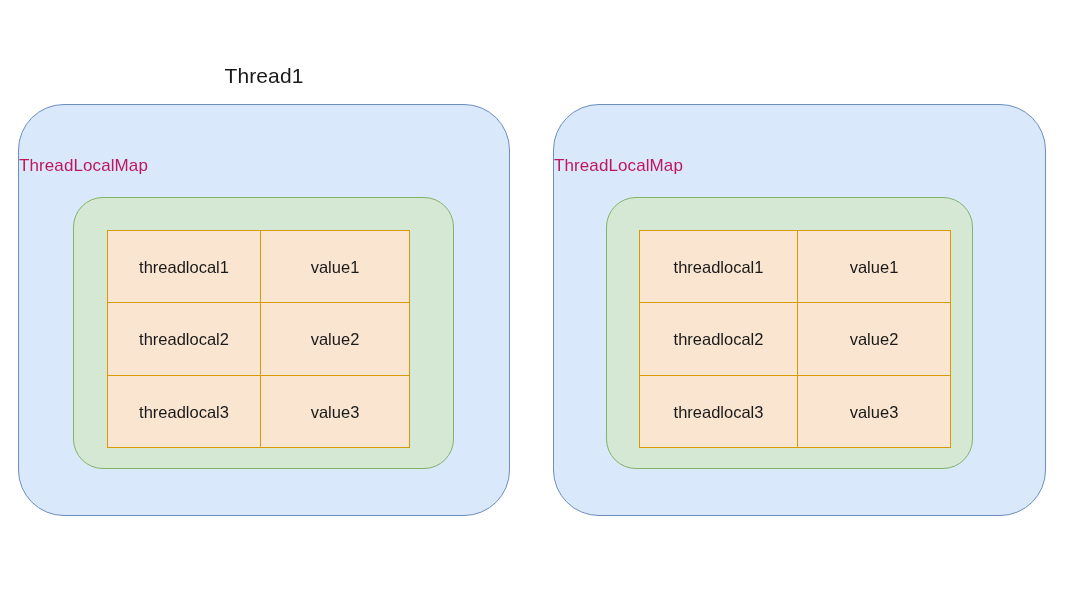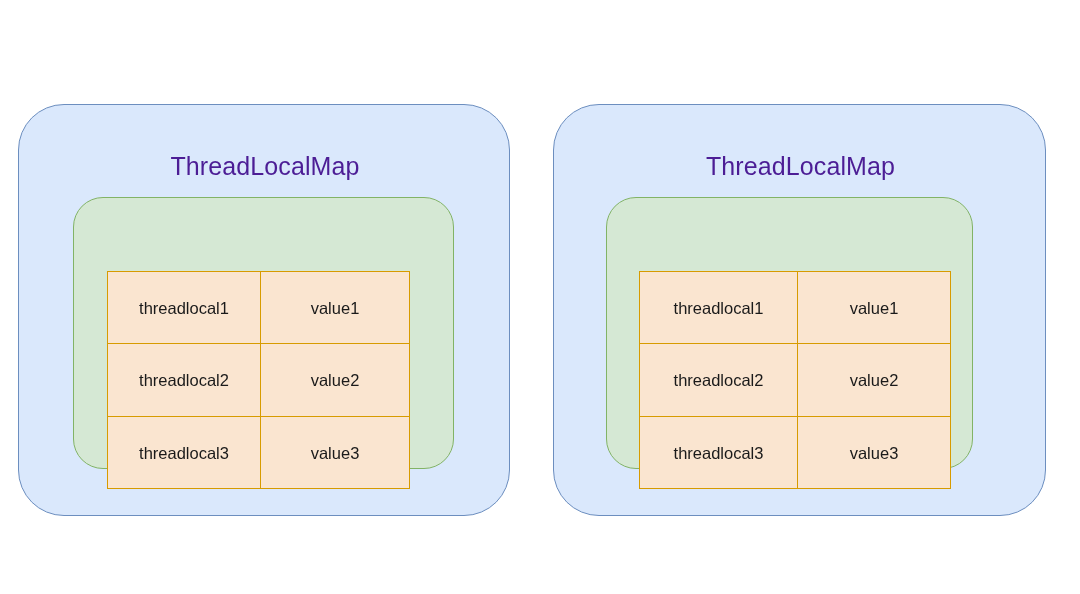--- a/index.html
+++ b/index.html
@@ -46,37 +46,36 @@
   .map-box {
     position: absolute;
     box-sizing: border-box;
     background: #d5e8d4;
     border: 1.6px solid #82b366;
     border-radius: 30px;
   }
 
   .map-title {
     position: absolute;
-    text-align: center;
-    font-size: 25px;
+    text-align: left;
+    font-size: 17px;
     line-height: 26px;
     letter-spacing: 0.1px;
-    color: #4c1d95;
+    color: #be185d;
     white-space: nowrap;
   }
 
   
   .entry-table {
     position: absolute;
     box-sizing: border-box;
     border-collapse: collapse;
     table-layout: fixed;
     background: #fae5d0;
     border: 1.6px solid #d79b00;
-    margin-top: 41px;
   }
   .entry-table td {
     box-sizing: border-box;
     border: 1.2px solid #d79b00;
     background: #fae5d0;
     font-size: 16.5px;
     line-height: 20px;
     color: #1a1a1a;
     text-align: center;
     vertical-align: middle;
@@ -84,20 +83,21 @@
     white-space: nowrap;
   }
   .entry-table td.key-cell { }
   .entry-table td.value-cell { }
 </style>
 </head>
 <body>
 
 <div id="canvas">
 
+  <div class="thread-title" style="left:18px; top:63px; width:492px;">Thread1</div>
 
   <div class="thread-panel" style="left:18px; top:104px; width:492px; height:412px;">
 
     <div class="map-title" style="left:0px; top:48px; width:492px;">ThreadLocalMap</div>
 
     <div class="map-box" style="left:54px; top:92px; width:381px; height:272px;">
 
       <table class="entry-table" style="left:33px; top:32px; width:302px; height:217px;">
         <tbody>
           <tr>

